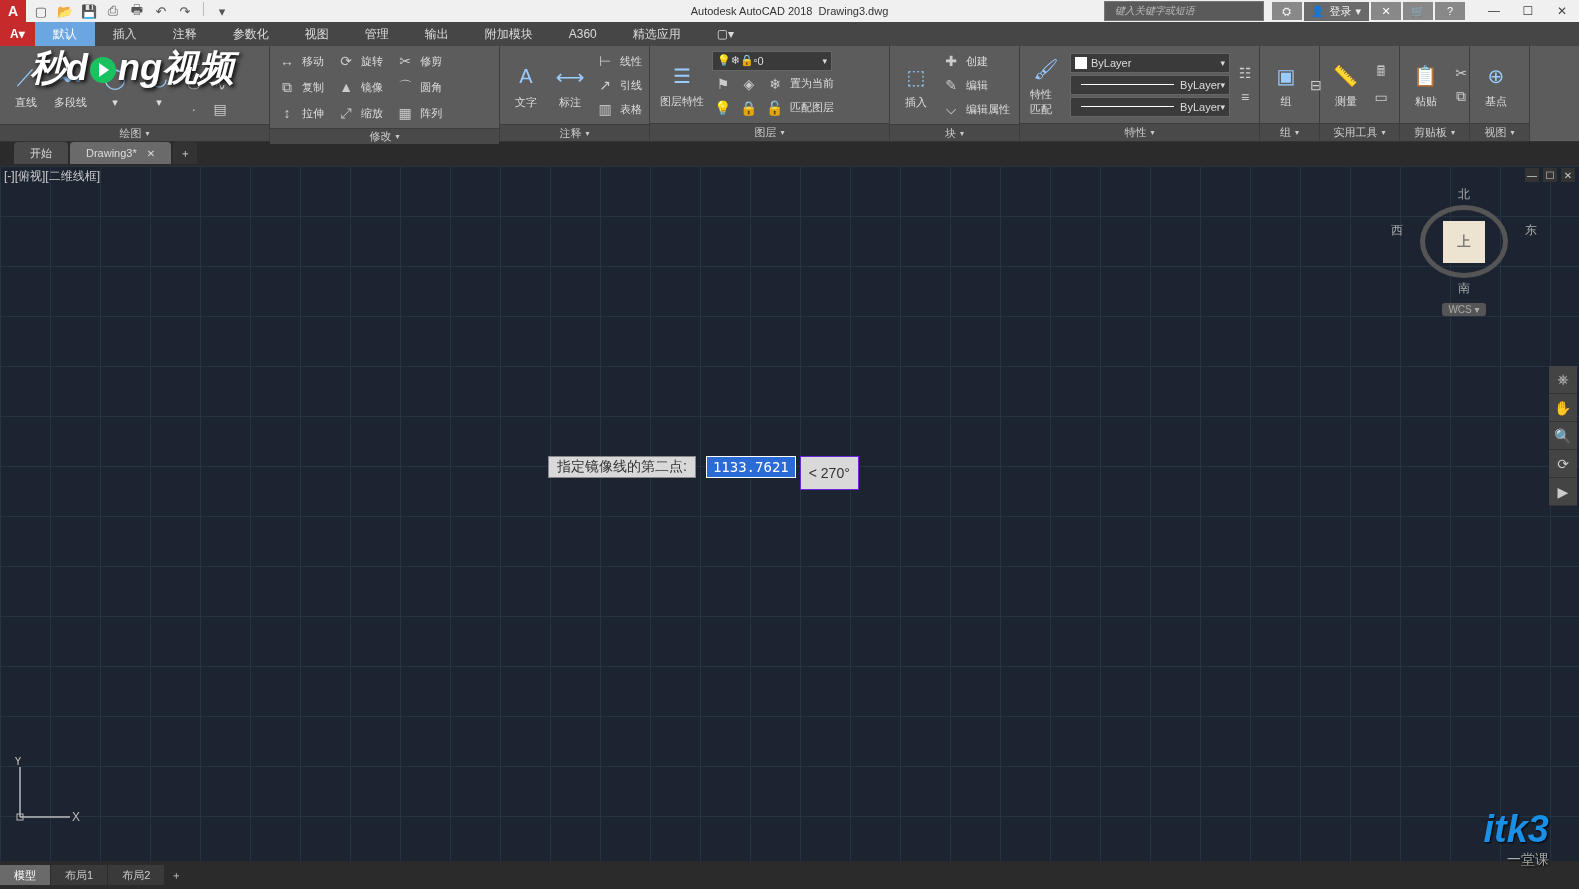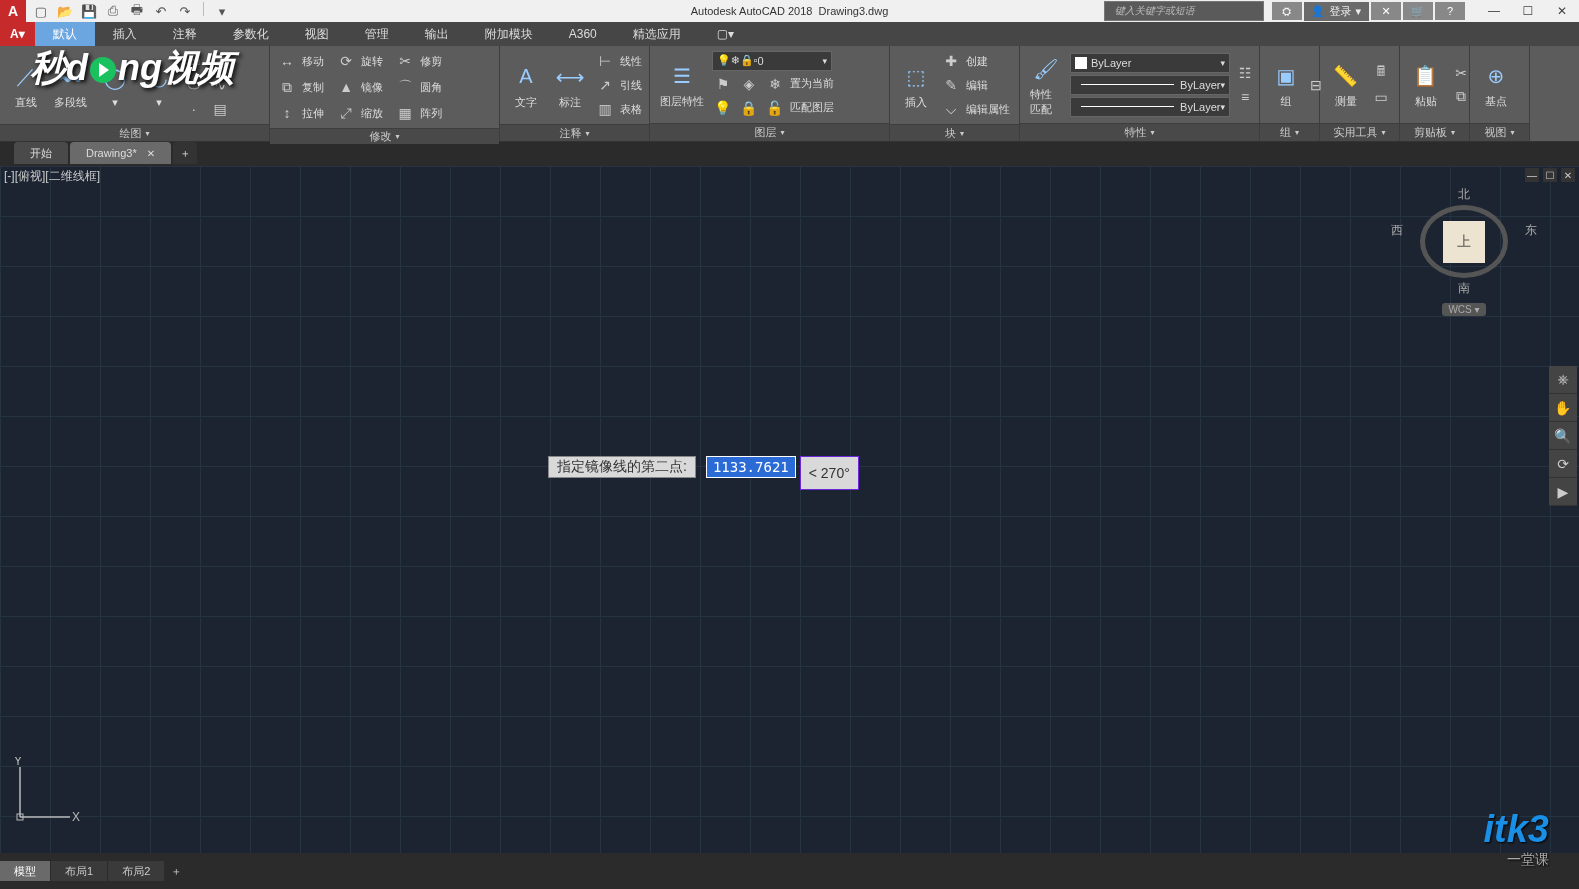--- a/index.html
+++ b/index.html
@@ -76,21 +76,21 @@
 .viewcube .wcs { margin-top:6px; background:#555; padding:1px 6px; font-size:10px; border-radius:3px;}
 
 
 .navbar { position:absolute; right:2px; top:200px; width:28px; background:#444; display:flex; flex-direction:column; }
 .navbar div { height:28px; display:flex; align-items:center; justify-content:center; color:#ccc; font-size:14px; cursor:pointer; border-bottom:1px solid #333;}
 
 
 .ucs { position:absolute; left:10px; bottom:40px; }
 
 
-.modeltabs { position:absolute; left:0; right:0; bottom:0; height:36px; background:#2b2b2b; display:flex; align-items:center; }
+.modeltabs { position:absolute; left:0; right:0; bottom:0; height:28px; background:#2b2b2b; display:flex; align-items:center; }
 .modeltabs .mt { height:20px; padding:0 14px; font-size:11px; color:#ccc; display:flex; align-items:center; cursor:pointer; background:#3a3a3a; margin-right:1px;}
 .modeltabs .mt.active { background:#6a6a6a; color:#fff; }
 .modeltabs .mt.plus { width:22px; padding:0; justify-content:center; background:#2b2b2b; }
 
 
 .wm1 { position:absolute; left:30px; top:44px; font-size:36px; font-weight:bold; color:#fff; font-style:italic; text-shadow:2px 2px 4px #000; z-index:50; pointer-events:none;}
 .wm1 .play { display:inline-block; width:26px; height:26px; background:#19c25f; border-radius:50%; position:relative; vertical-align:middle; margin:0 2px;}
 .wm1 .play::after{content:"";position:absolute;left:9px;top:6px;border-left:10px solid #fff;border-top:7px solid transparent;border-bottom:7px solid transparent;}
 .wm2 { position:absolute; right:30px; bottom:20px; font-size:38px; font-weight:bold; font-style:italic; color:#1a8fe6; text-shadow:1px 1px 2px #000; pointer-events:none;}
 .wm2 small{font-size:14px; color:#aaa; display:block; text-align:right; font-style:normal; font-weight:normal;}

